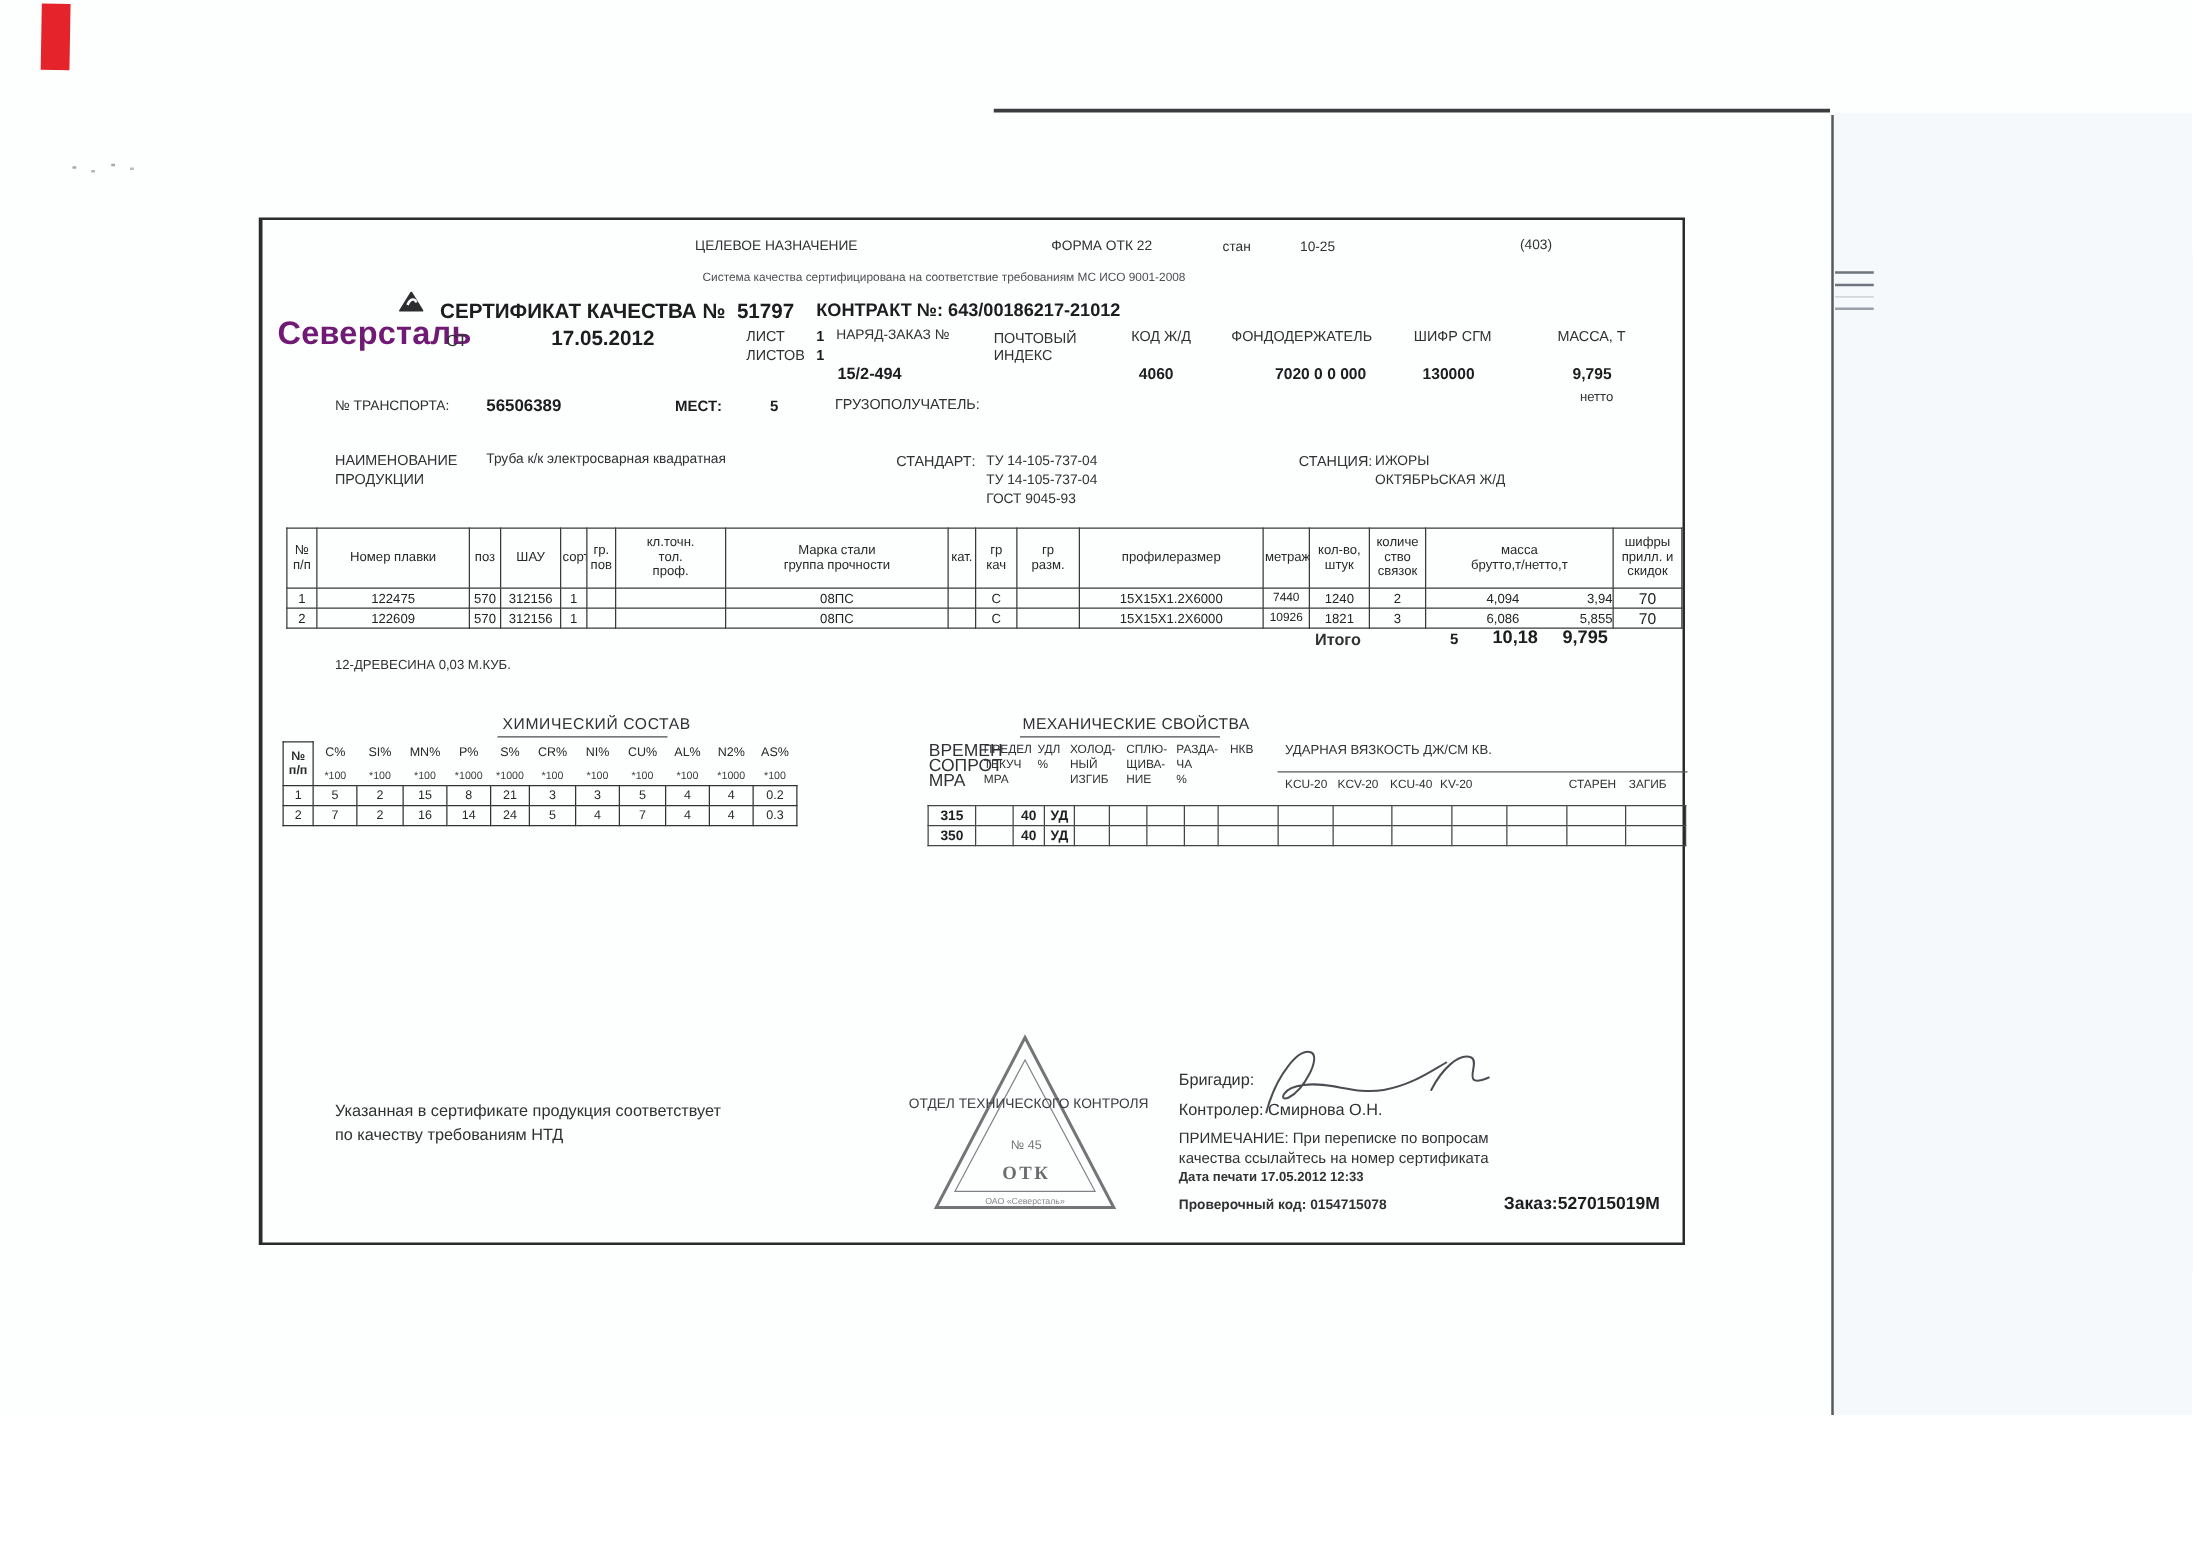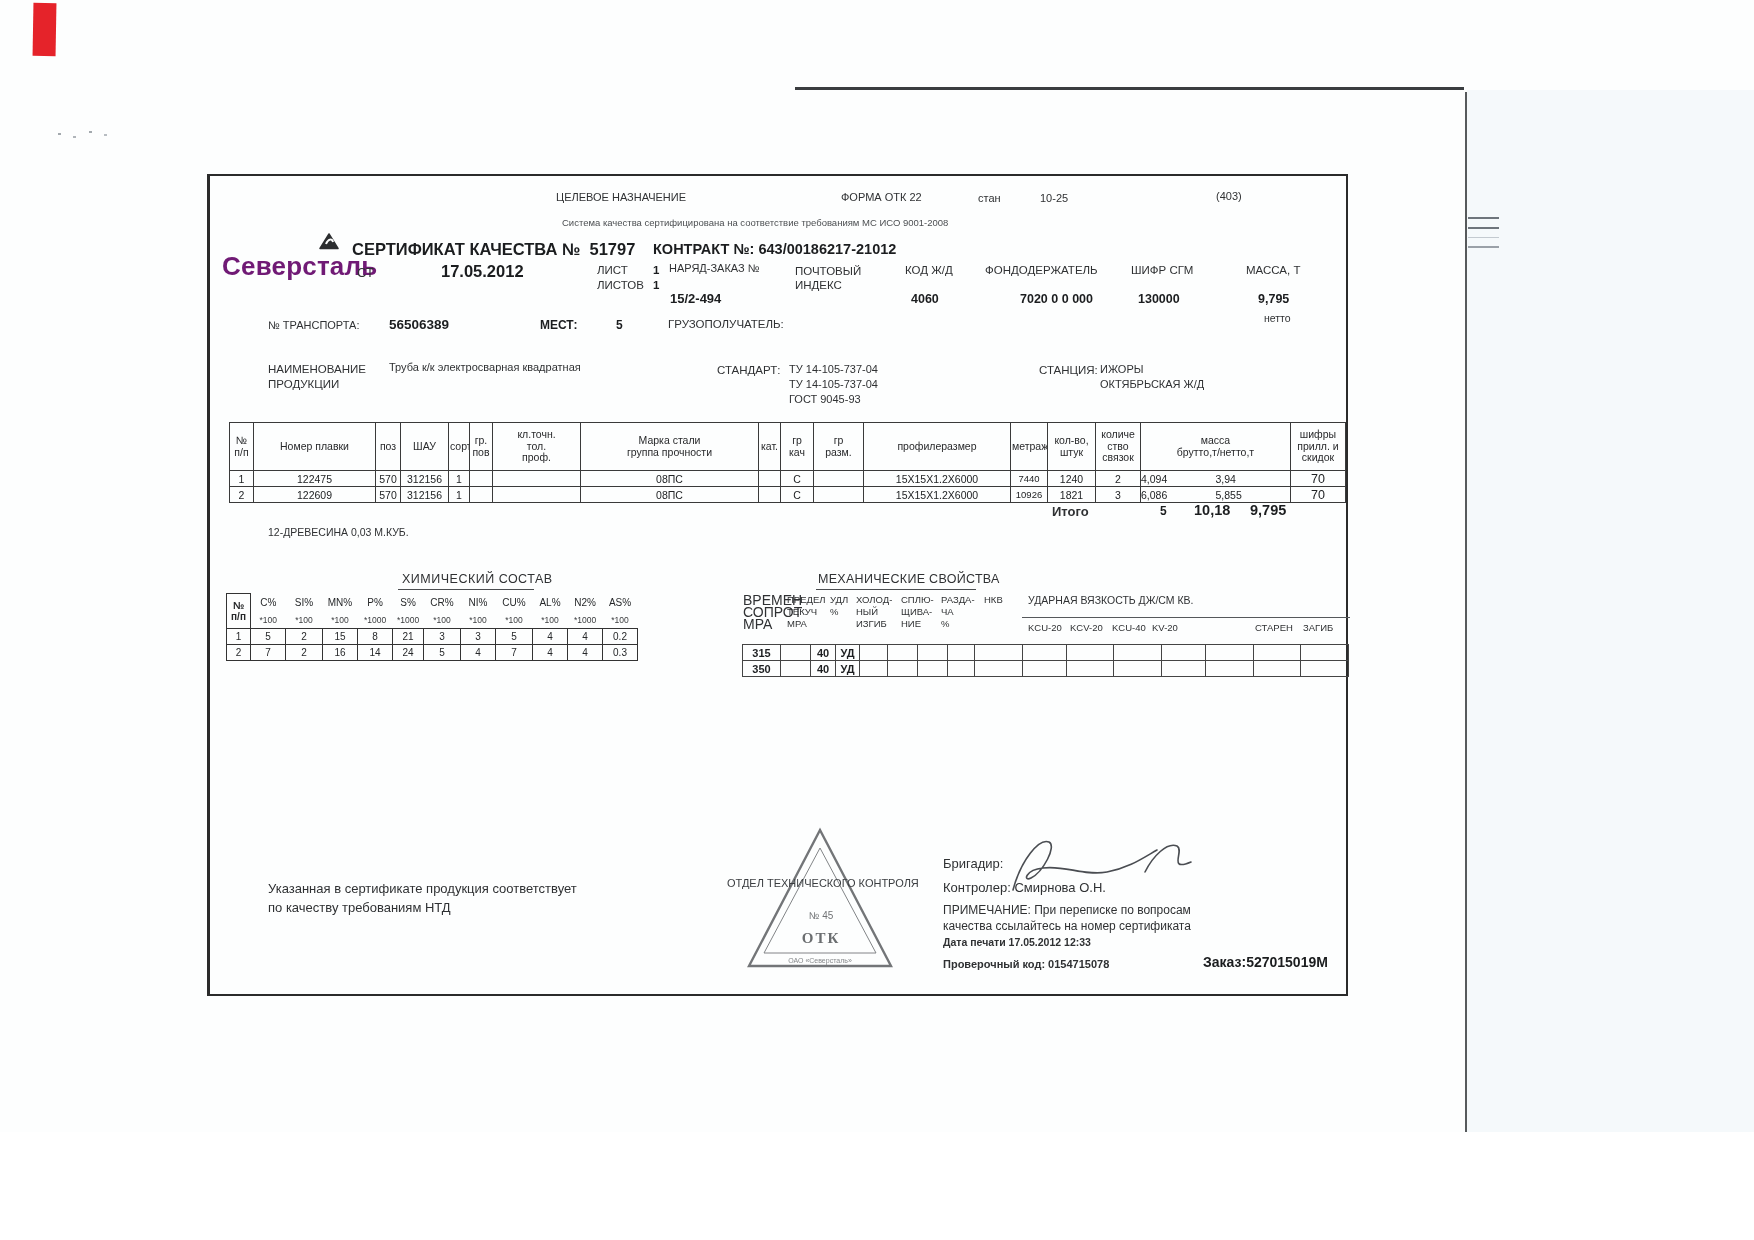--- a/index.html
+++ b/index.html
@@ -16,21 +16,21 @@
   #mainTable th{font-size:10.5px;line-height:1.12;white-space:pre-line;text-align:center;vertical-align:middle;color:#28292b;}
   #mainTable td{font-size:10.5px;text-align:center;height:15px;padding:0;color:#212325;}
   #chemTable td,#chemTable th{font-size:10px;text-align:center;padding:0;color:#26282a;}
   #chemTable .hsym{border:0;font-size:10px;font-weight:400;height:18px;}
   #chemTable .hmul{border:0;font-size:8.5px;font-weight:400;height:16px;color:#3a3c3e;}
   #chemTable .numh{border:1px solid #333;white-space:pre-line;font-size:10px;line-height:1.1;}
   #chemTable td.d{border:1px solid #333;height:15px;}
   #mechTable td{border:1px solid #444;font-size:11px;font-weight:700;text-align:center;height:15px;padding:0;color:#1d1f21;}
   .lbl{font-size:11.5px;}
   .masscell{display:flex;width:100%;}
-  .masscell span{flex:1;text-align:left;}
+  .masscell span{flex:1;text-align:right;}
   .scanline{position:absolute;background:#3a3d40;}
 </style>
 </head>
 <body>
 
 <div class="page">
 
   <div class="abs" style="left:1467px;top:90px;width:287px;height:1150px;background:#f5f9fb;"></div>
   <div class="abs" style="left:0;top:1153px;width:1754px;height:87px;background:#f4f8fa;border-top:1px solid #e2e8ec;"></div>
 

